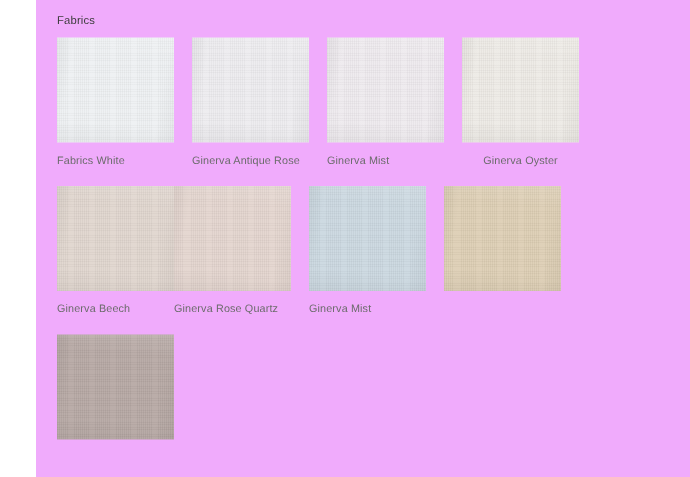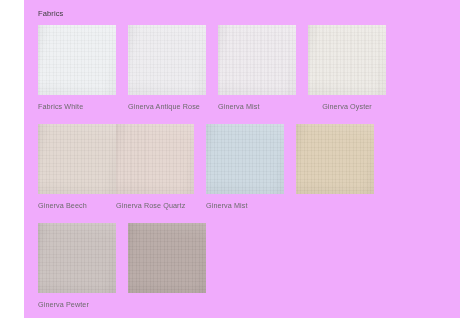--- a/index.html
+++ b/index.html
@@ -166,28 +166,20 @@
     <div class="swatch-label" style="color: rgb(107, 107, 107);">Ginerva Mist</div>
   </div>
       <div class="swatch-cell">
     <div class="swatch-chip" title="Ginerva Birch" style="background-color: rgb(221, 206, 180);">
       <div class="weave-v"></div>
       <div class="weave-h"></div>
       <div class="shade"></div>
     </div>
   </div>
       <div class="swatch-cell">
-    <div class="swatch-chip" title="Ginerva Pewter" style="background-color: rgb(201, 192, 189);">
-      <div class="weave-v"></div>
-      <div class="weave-h"></div>
-      <div class="shade"></div>
-    </div>
-    <div class="swatch-label" style="color: rgb(107, 107, 107);">Ginerva Pewter</div>
-  </div>
-      <div class="swatch-cell">
     <div class="swatch-chip" title="Ginerva Taupe" style="background-color: rgb(182, 168, 164);">
       <div class="weave-v"></div>
       <div class="weave-h"></div>
       <div class="shade"></div>
     </div>
   </div>
     </div>
 
 </div>
 

